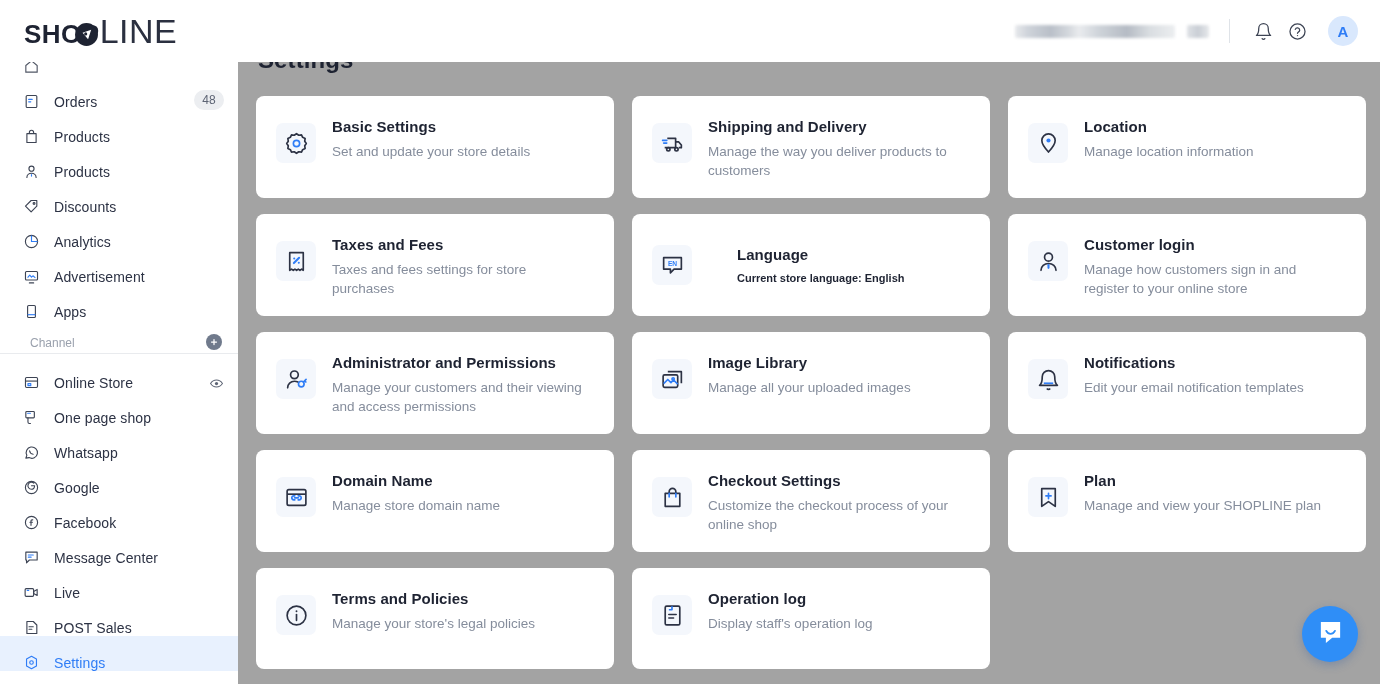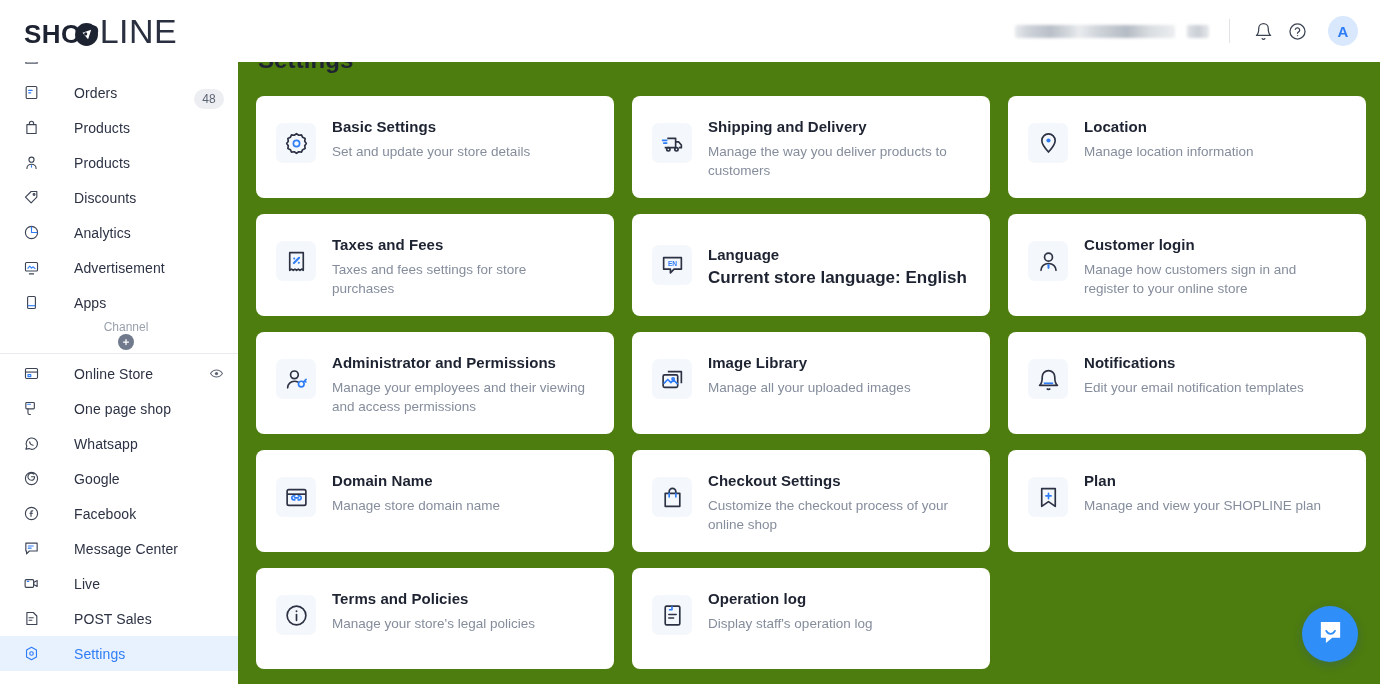--- a/index.html
+++ b/index.html
@@ -52,81 +52,81 @@
     margin-left: 14px; cursor: pointer;
   }
 
   
   .sidebar {
     position: absolute; top: 62px; left: 0; width: 238px; height: 622px;
     background: #ffffff; overflow: hidden; z-index: 30;
   }
   .nav-scroll { position: relative; top: -22px; }
   .nav-item {
-    display: flex; align-items: center; height: 35px;
-    padding: 0 14px 0 22px; cursor: pointer; position: relative; gap: 20px;
+    display: flex; align-items: flex-end; height: 35px;
+    padding: 0 14px 0 22px; cursor: pointer; position: relative;
   }
   .nav-item .ic {
     width: 18px; height: 18px; flex: 0 0 18px; color: #3d4454;
     display: flex; align-items: center; justify-content: center; margin-right: 14px;
   }
   .nav-item .lbl { font-size: 14px; color: #2c3244; flex: 1; letter-spacing: .1px; }
   .nav-item.active { background: #e8f1fe; }
   .nav-item.active .lbl { color: #2f7df6; }
   .nav-item.active .ic { color: #2f7df6; }
   .badge {
     min-width: 30px; height: 20px; border-radius: 10px; background: #eceef1;
     color: #5d6474; font-size: 12px; display: flex; align-items: center;
     justify-content: center; padding: 0 7px; margin-top: 12px;
   }
   .trail-ic { width: 16px; height: 16px; color: #5d6474; display:flex; align-items:center; justify-content:center;}
   .section-row {
-    display: flex; align-items: center; justify-content: space-between;
-    height: 30px; padding: 0 16px 0 30px; flex-direction: column;
+    display: flex; align-items: flex-end; justify-content: space-between;
+    height: 30px; padding: 0 16px 0 30px;
   }
   .section-row .ttl { font-size: 12px; color: #9aa1ad; }
   .plus-btn {
     width: 16px; height: 16px; border-radius: 50%; background: #707a8c;
     display: flex; align-items: center; justify-content: center; cursor: pointer;
   }
   .plus-btn svg { width: 10px; height: 10px; }
   .nav-divider { height: 1px; background: #e9ebee; margin: 3px 0 2px 0; }
 
   
   .main {
     position: absolute; top: 40px; left: 238px; width: 1142px; height: 644px;
-    background: #4d7c0f; overflow: hidden;
+    background: #a3a3a3; overflow: hidden;
   }
   .page-title {
     font-size: 24px; font-weight: bold; color: #1e2332;
     padding: 0 0 0 20px; margin-top: 6px; letter-spacing: .1px;
   }
   .grid {
     display: grid; grid-template-columns: repeat(3, 1fr);
     gap: 16px 18px; padding: 22px 14px 0 18px;
   }
   .card {
     background: #ffffff; border-radius: 8px; min-height: 101px;
     padding: 18px 22px 18px 20px; display: flex; align-items: flex-start;
     cursor: pointer;
   }
-  .card.tall { align-items: center; }
+  .card.tall { align-items: center; gap: 29px; }
   .card-ic {
     width: 40px; height: 40px; flex: 0 0 40px; border-radius: 7px;
     background: #f4f7fc; display: flex; align-items: center; justify-content: center;
     margin-right: 16px; margin-top: 9px;
   }
   .card-ic svg { width: 25px; height: 25px; }
   .card-body { padding-top: 2px; }
   .card-title {
     font-size: 15px; font-weight: bold; color: #1e2332;
     line-height: 21px; letter-spacing: .05px;
   }
   .card-strong {
-    font-size: 17px; font-weight: bold; color: #1e2332;
+    font-size: 11px; font-weight: bold; color: #1e2332;
     line-height: 22px; margin-top: 2px;
   }
   .card-desc {
     font-size: 13.5px; color: #858d9c; line-height: 19px;
     margin-top: 5px; max-width: 290px;
   }
 
   
   .chat-fab {
     position: absolute; right: 22px; bottom: 22px;
@@ -468,21 +468,21 @@
         <div class="card-ic">
           <svg viewBox="0 0 24 24" fill="none" stroke="#2c3244" stroke-width="1.6" stroke-linecap="round">
             <circle cx="10" cy="7.5" r="3.7"></circle>
             <path d="M3.5 20c0-3.8 2.9-6.3 6.5-6.3 1.3 0 2.4.3 3.4.8"></path>
             <circle cx="16.6" cy="16.4" r="2.7" stroke="#2f7df6"></circle>
             <path d="M18.6 14.4l2.6-2.6M19.8 13.2l1.2 1.2" stroke="#2f7df6"></path>
           </svg>
         </div>
         <div class="card-body">
           <div class="card-title">Administrator and Permissions</div>
-          <div class="card-desc">Manage your employees and their viewing and access permissions</div>
+          <div class="card-desc">Manage your customers and their viewing and access permissions</div>
         </div>
       </div>
 
       <div class="card">
         <div class="card-ic">
           <svg viewBox="0 0 24 24" fill="none" stroke="#2c3244" stroke-width="1.6" stroke-linejoin="round">
             <path d="M7.5 4.5h13v11"></path>
             <rect x="3" y="7.5" width="14" height="12" rx="1.4"></rect>
             <path d="M3.5 16l4-4 3 3 2.5-2.5 4 4" stroke="#2f7df6"></path>
             <circle cx="12.6" cy="11.4" r="1.1" stroke="#2f7df6"></circle>

